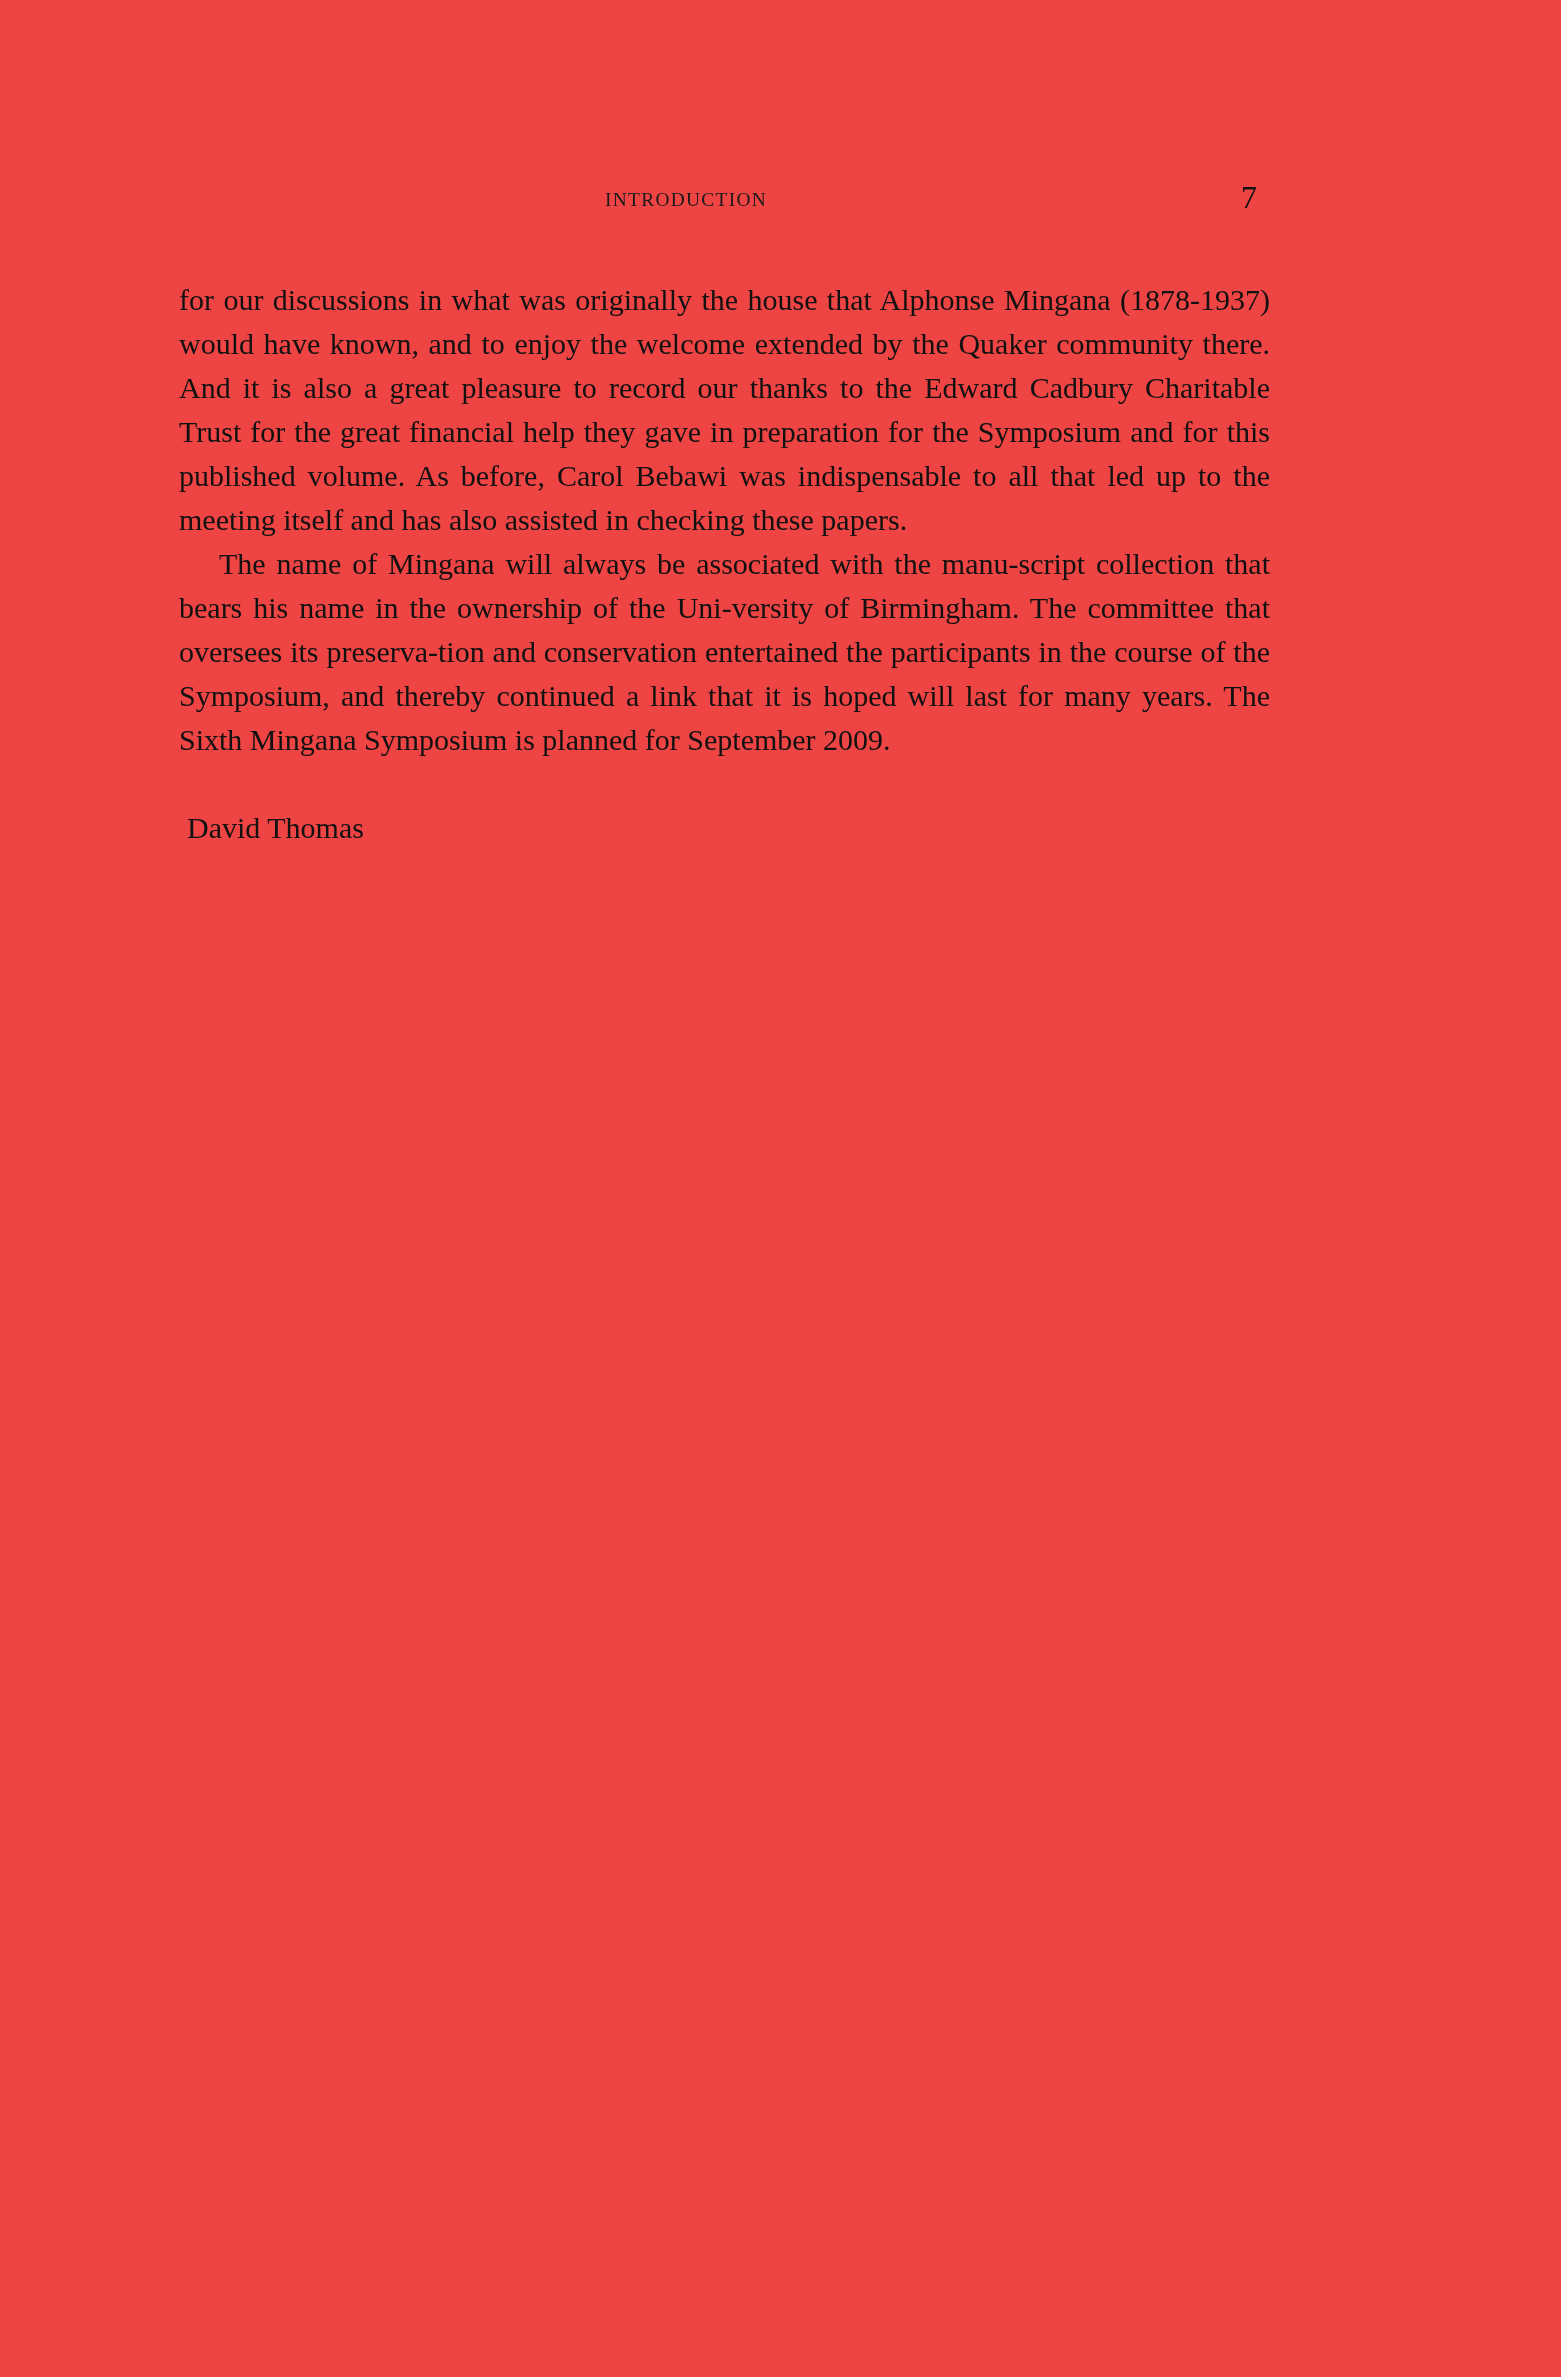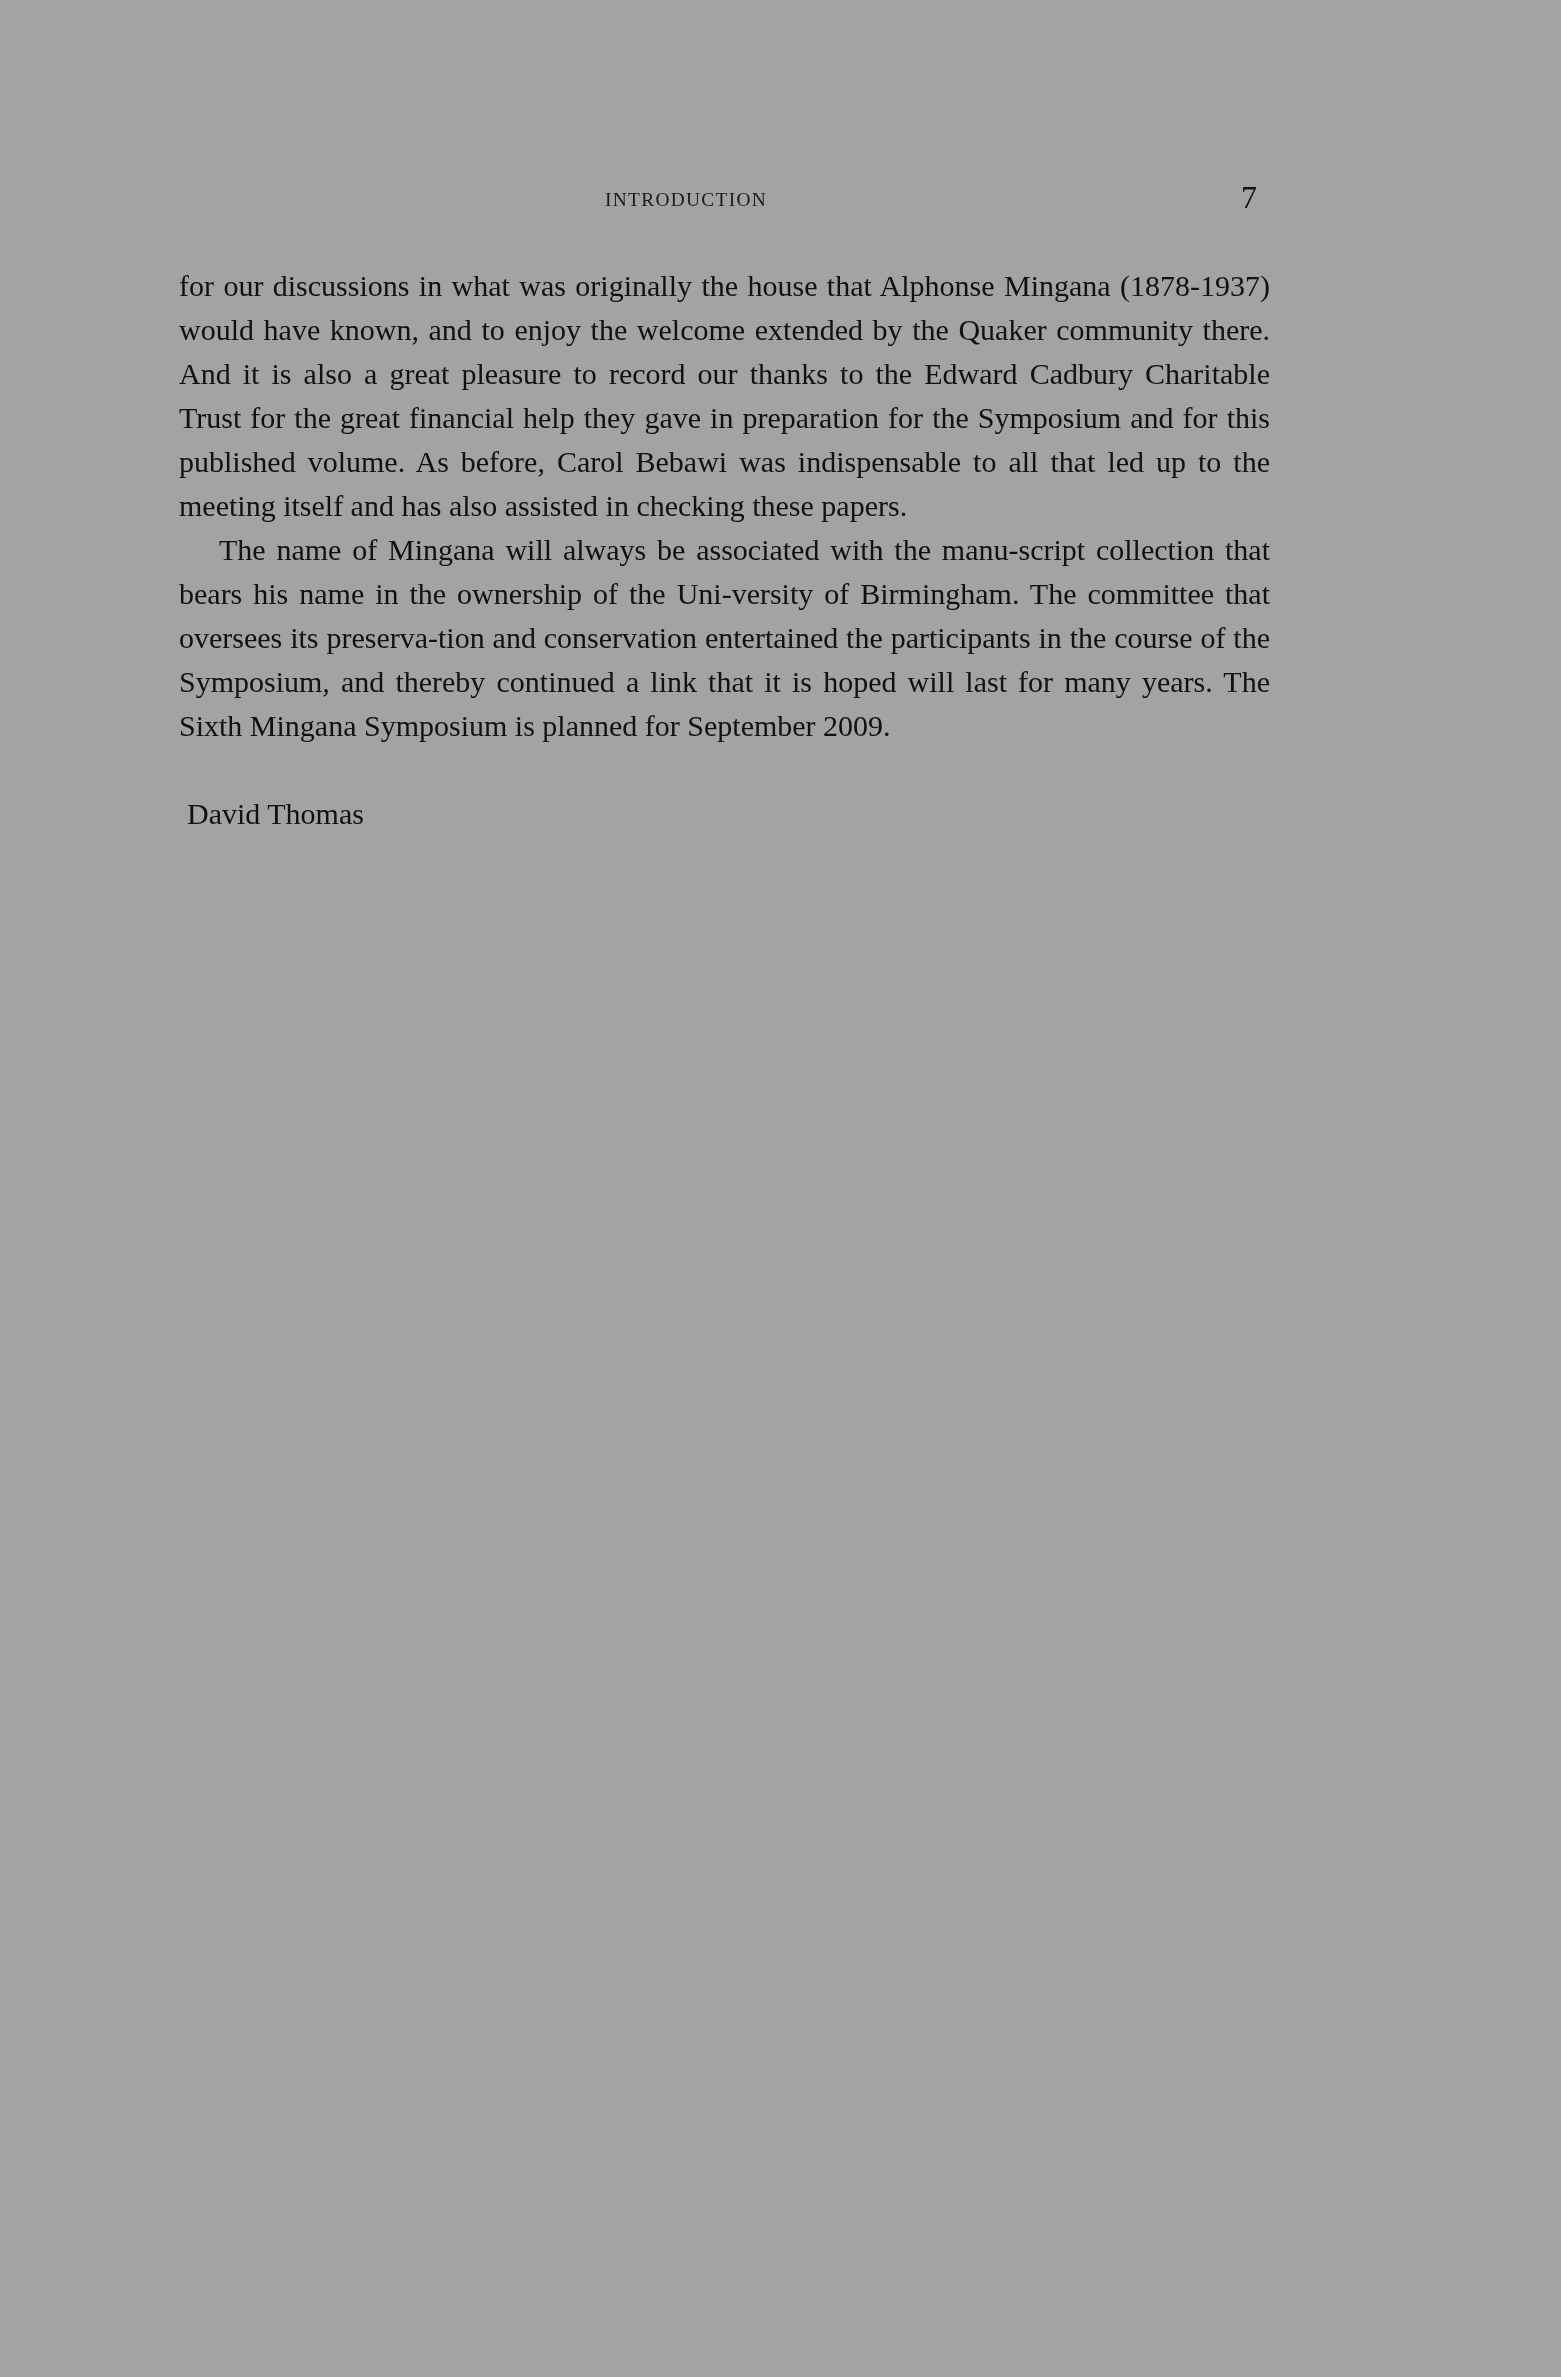--- a/index.html
+++ b/index.html
@@ -14,21 +14,21 @@
     color: #000000;
     position: relative;
     overflow: hidden;
   }
   .page {
     position: absolute;
     top: 0;
     left: 0;
     width: 1561px;
     height: 2377px;
-    background: #a3a3a3;
+    background: #ef4444;
   }
   .page-header {
     position: absolute;
     top: 189px;
     left: 184px;
     width: 1095px;
     height: 34px;
   }
   .running-head {
     position: absolute;
@@ -42,21 +42,21 @@
   .folio {
     position: absolute;
     left: 1057px;
     top: -10px;
     font-family: "Liberation Serif", serif;
     font-size: 32px;
     color: #111111;
   }
   .text-block {
     position: absolute;
-    top: 264px;
+    top: 278px;
     left: 179px;
     width: 1091px;
   }
   p.body {
     margin: 0;
     font-family: "Liberation Serif", serif;
     font-size: 30px;
     line-height: 44px;
     text-align: justify;
     text-justify: inter-word;

